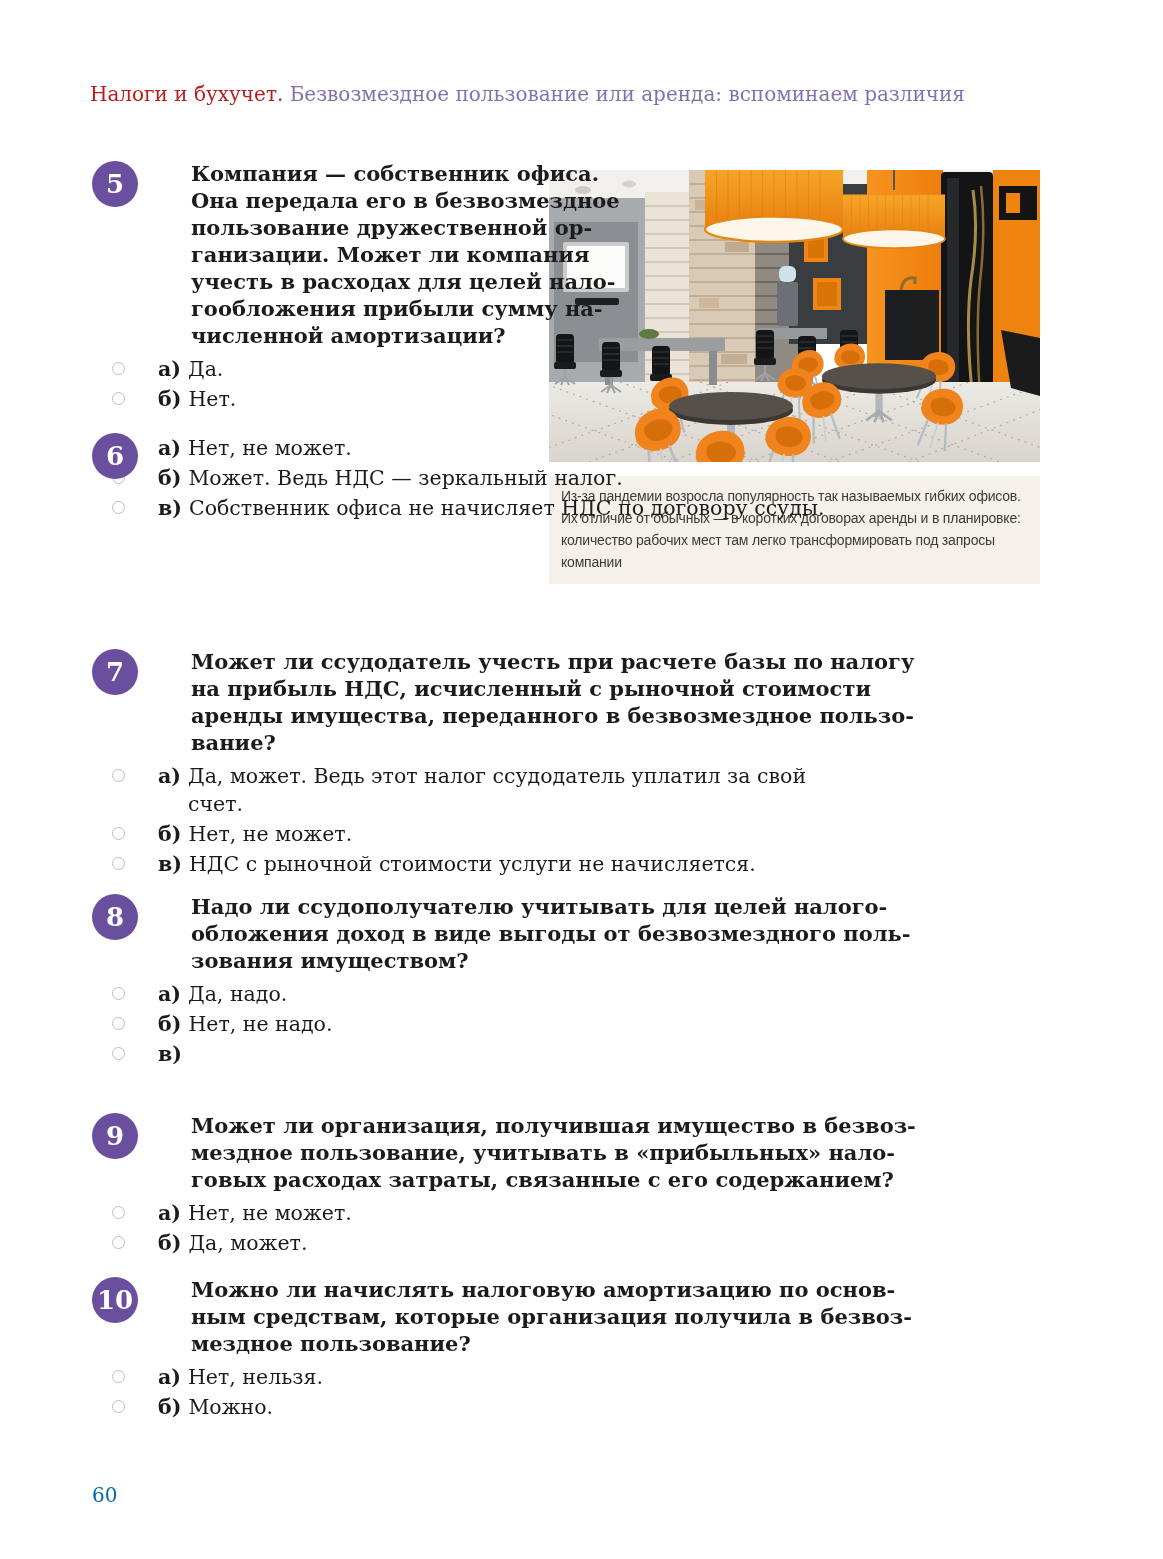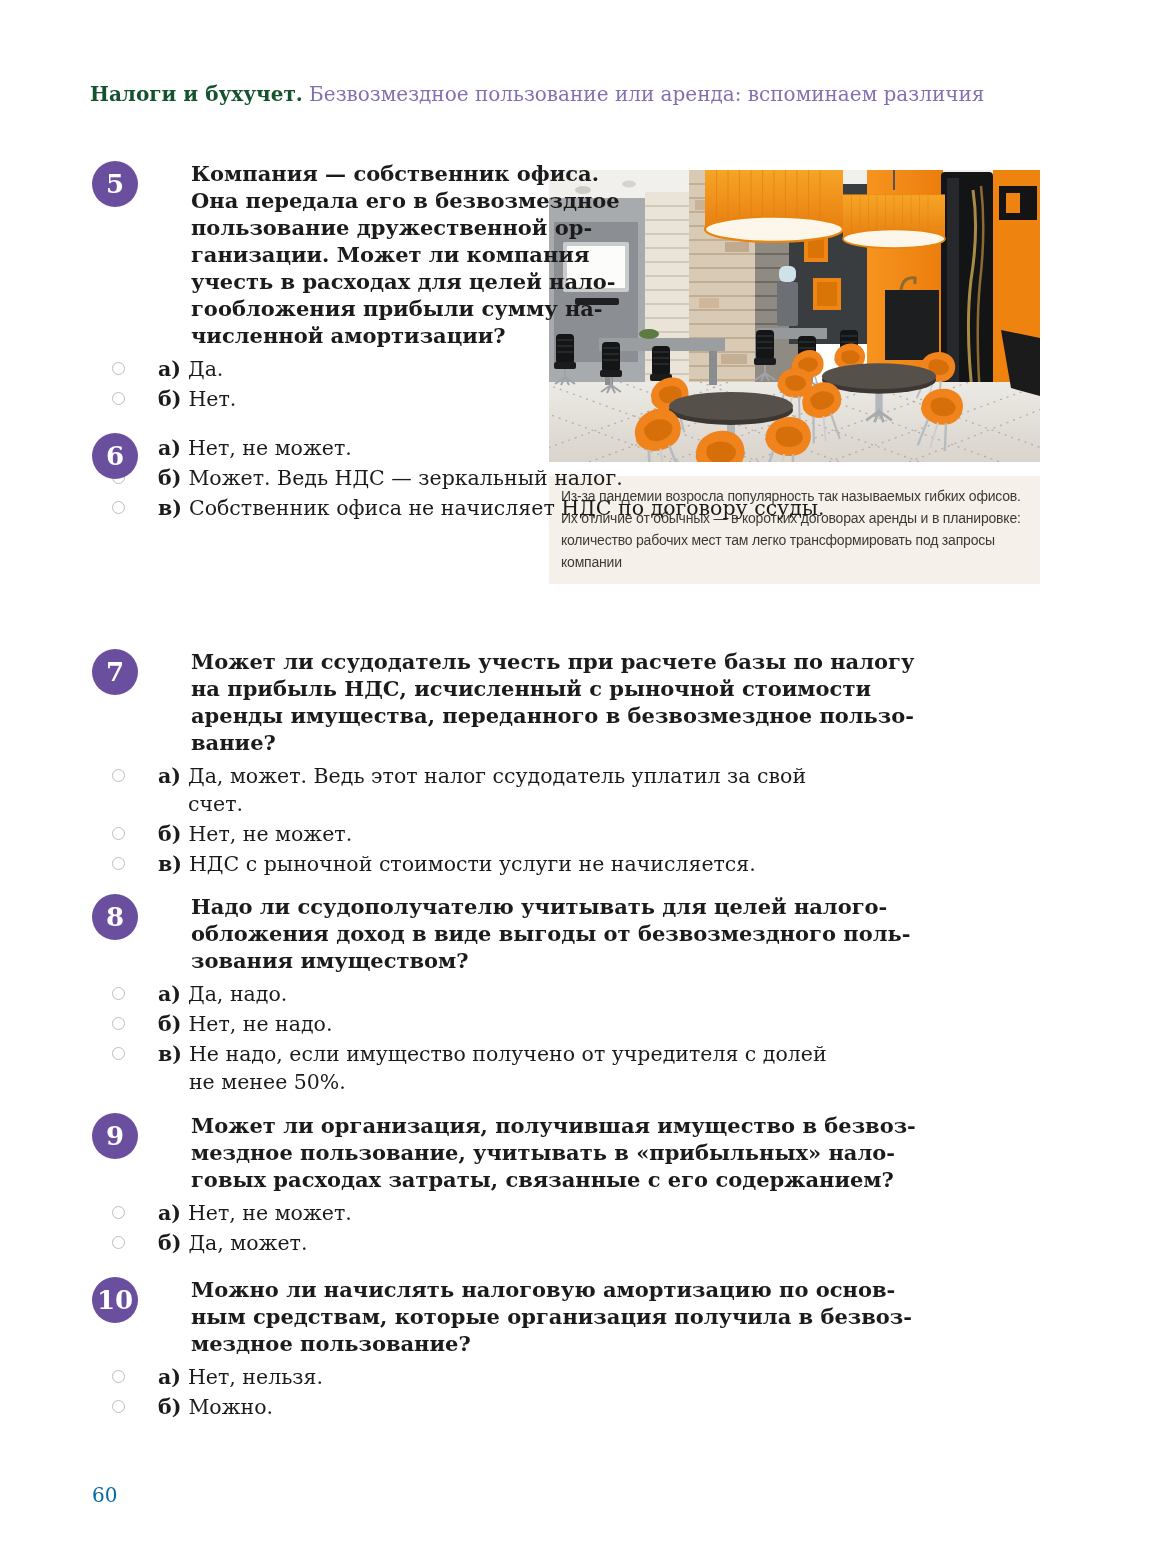--- a/index.html
+++ b/index.html
@@ -6,21 +6,21 @@
   .page{
     position:relative;
     width:1163px;height:1559px;
     background:#ffffff;
     font-family:"DejaVu Serif","Liberation Serif",serif;
     color:#1b1b1b;
     overflow:hidden;
   }
   
   .header{position:absolute;left:90px;top:82px;font-size:20px;line-height:24px;white-space:nowrap;}
-  .header .rubric{font-weight:bold;color:#14532d;}
+  .header .rubric{font-weight:normal;color:#b91c1c;}
   .header .subtitle{color:#8470b0;}
   
   .figure{position:absolute;left:549px;top:170px;width:491px;}
   .figure svg{display:block;}
   .figcaption{
     background:#f5f1ea;
     padding:9px 12px 11px 12px;
     font-family:"Liberation Sans","DejaVu Sans",sans-serif;
     font-size:14px;line-height:22px;letter-spacing:-0.2px;
     color:#3d3a35;white-space:pre-line;margin-top:14px;
@@ -299,22 +299,20 @@
       <span class="opt-text">Да, надо.</span>
     </div>
     <div class="option">
       <span class="radio"></span>
       <span class="opt-letter">б)</span>
       <span class="opt-text">Нет, не надо.</span>
     </div>
     <div class="option">
       <span class="radio"></span>
       <span class="opt-letter">в)</span>
-      <span class="opt-text">Не надо, если имущество получено от учредителя с долей
-не менее 50%.</span>
     </div>
   </section>
 
   <section class="question" id="q9">
     <div class="q-badge">
         <span>9</span>
       </div>
     <h2 class="q-title">Может ли организация, получившая имущество в безвоз-
 мездное пользование, учитывать в «прибыльных» нало-
 говых расходах затраты, связанные с его содержанием?</h2>

